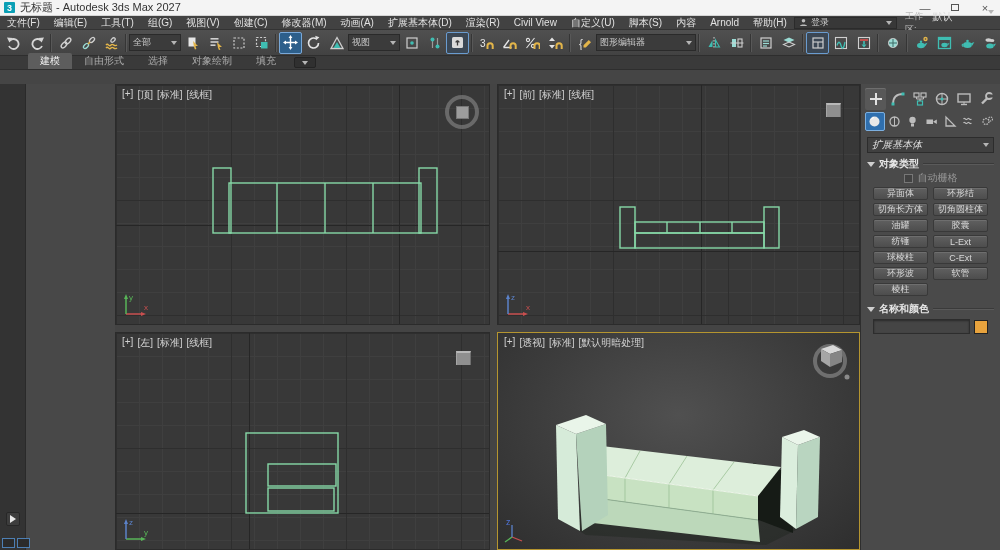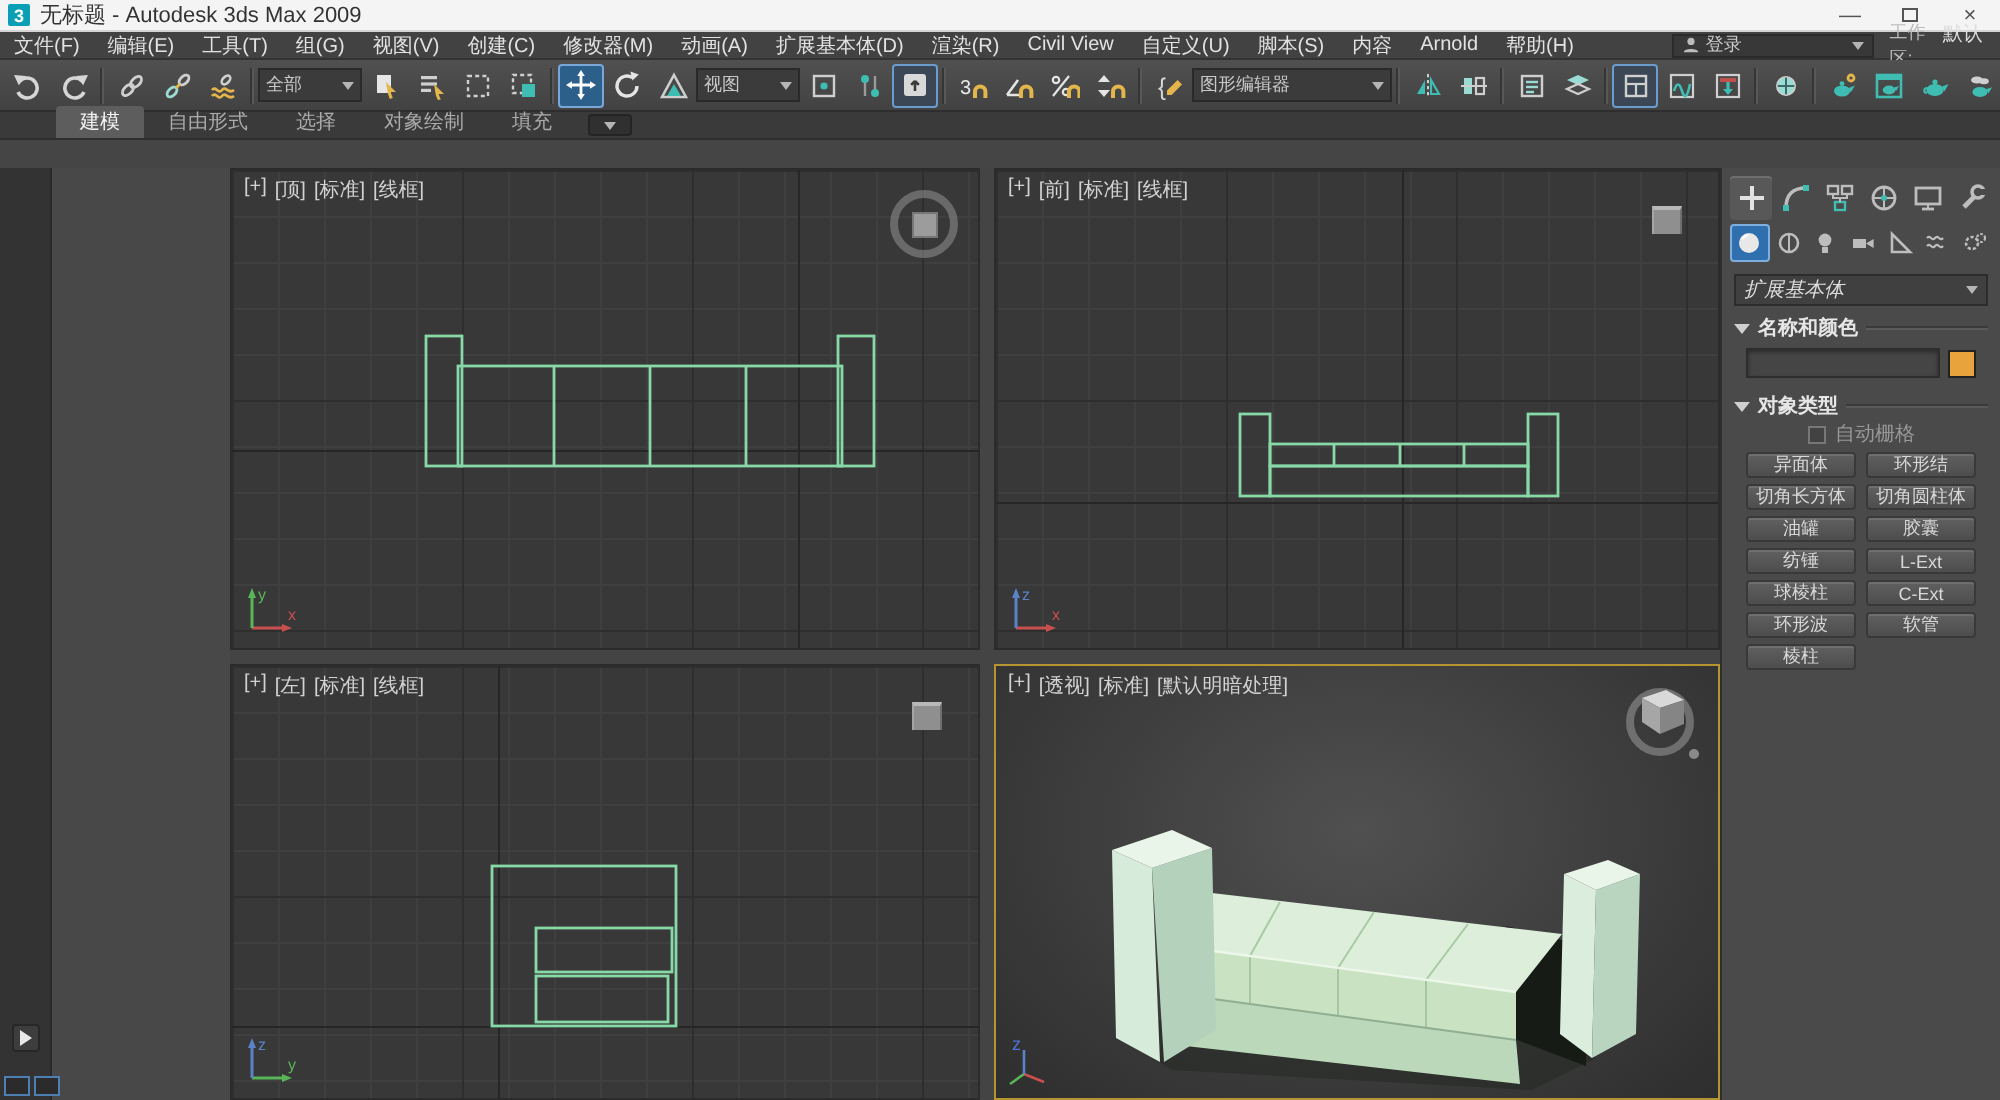--- a/index.html
+++ b/index.html
@@ -11,21 +11,21 @@
   .logo{width:11px;height:11px;margin:0 5px 0 4px;background:#0a9fb5;color:#fff;font-size:9px;font-weight:bold;display:flex;align-items:center;justify-content:center;border-radius:1px;}
   .wtitle{font-size:11px;color:#333;}
   .winbtns{margin-left:auto;display:flex;height:16px;}
   .winbtn{width:30px;height:16px;display:flex;align-items:center;justify-content:center;font-size:11px;color:#555;}
   .restore-glyph{width:8px;height:7px;border:1px solid #555;}
 
   
   .menubar{position:absolute;left:0;top:16px;width:1000px;height:14px;background:#424242;display:flex;align-items:center;border-bottom:1px solid #333;}
   .menu-item{font-size:10px;color:#e2e2e2;padding:0 7px;white-space:nowrap;}
   .mb-right{margin-left:auto;display:flex;align-items:center;gap:8px;padding-right:6px;}
-  .login-box{display:flex;align-items:center;gap:3px;background:#383838;border:1px solid #2b2b2b;height:12px;padding:0 4px;width:110px;margin-left:42px;}
+  .login-box{display:flex;align-items:center;gap:3px;background:#383838;border:1px solid #2b2b2b;height:12px;padding:0 4px;width:110px;}
   .login-box span{font-size:9px;color:#ccc;}
   .ws{display:flex;align-items:flex-start;gap:0;}
   .ws .lbl{font-size:9px;color:#bbb;}
   .ws .val{font-size:10px;color:#ddd;width:60px;}
   .caret{width:0;height:0;border-left:3px solid transparent;border-right:3px solid transparent;border-top:4px solid #b5b5b5;}
 
   
   .toolbar{position:absolute;left:0;top:30px;width:1000px;height:26px;background:linear-gradient(#505050,#424242);display:flex;align-items:center;padding:0 2px;border-bottom:1px solid #2e2e2e;}
   .tb{width:23px;height:22px;display:flex;align-items:center;justify-content:center;border-radius:2px;flex:none;}
   .tb.on{background:#2d5f8b;border:1px solid #79a8d8;}
@@ -91,21 +91,21 @@
   .swatch{width:14px;height:14px;border:1px solid #222;}
   svg{display:block;}
 </style>
 </head>
 <body>
 
 <div class="app">
 
   <div class="titlebar">
     <span class="logo">3</span>
-    <span class="wtitle">无标题 - Autodesk 3ds Max 2009</span>
+    <span class="wtitle">无标题 - Autodesk 3ds Max 2027</span>
     <div class="winbtns">
       <span class="winbtn">—</span>
       <span class="winbtn">
           <span class="restore-glyph"></span>
         </span>
       <span class="winbtn">×</span>
     </div>
   </div>
 
   <div class="menubar">
@@ -634,32 +634,20 @@
         </span>
     </div>
     <div class="cdd">
       <span class="txt">扩展基本体</span>
       <span class="caret"></span>
     </div>
 
     <div class="rollout">
       <div class="rhead">
         <span class="rarrow"></span>
-        <span class="t">名称和颜色</span>
-        <span class="rule"></span>
-      </div>
-      <div class="namerow">
-        <span class="namefield"></span>
-        <span class="swatch" style="background: rgb(232, 163, 61);"></span>
-      </div>
-    </div>
-
-    <div class="rollout">
-      <div class="rhead">
-        <span class="rarrow"></span>
         <span class="t">对象类型</span>
         <span class="rule"></span>
       </div>
       <div class="agrow">
         <span class="chk"></span>
         <span class="aglabel">自动栅格</span>
       </div>
       <div class="btngrid">
         <span class="pbtn">异面体</span>
         <span class="pbtn">环形结</span>
@@ -669,15 +657,27 @@
         <span class="pbtn">胶囊</span>
         <span class="pbtn">纺锤</span>
         <span class="pbtn">L-Ext</span>
         <span class="pbtn">球棱柱</span>
         <span class="pbtn">C-Ext</span>
         <span class="pbtn">环形波</span>
         <span class="pbtn">软管</span>
         <span class="pbtn">棱柱</span>
       </div>
     </div>
+
+    <div class="rollout">
+      <div class="rhead">
+        <span class="rarrow"></span>
+        <span class="t">名称和颜色</span>
+        <span class="rule"></span>
+      </div>
+      <div class="namerow">
+        <span class="namefield"></span>
+        <span class="swatch" style="background: rgb(232, 163, 61);"></span>
+      </div>
+    </div>
   </div>
 
 </div>
 
 </body></html>

